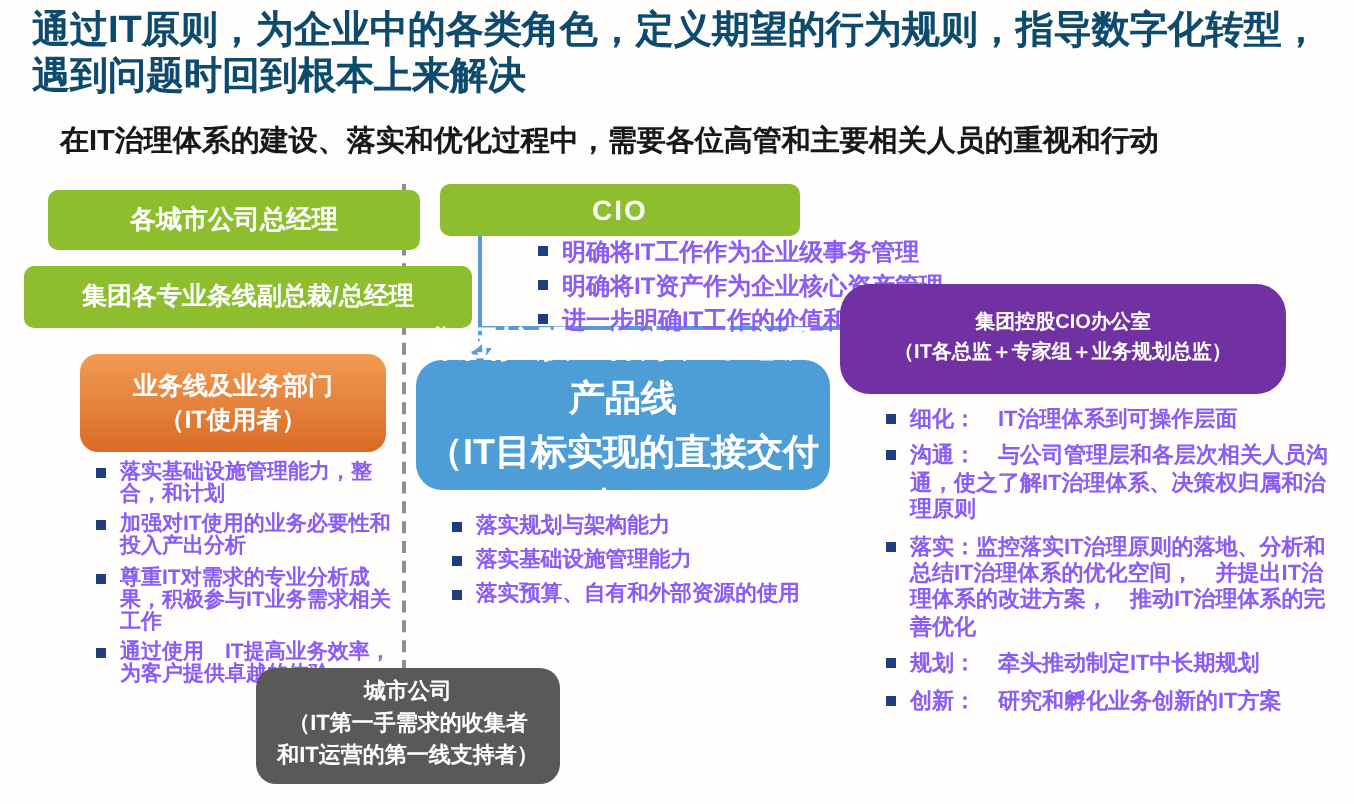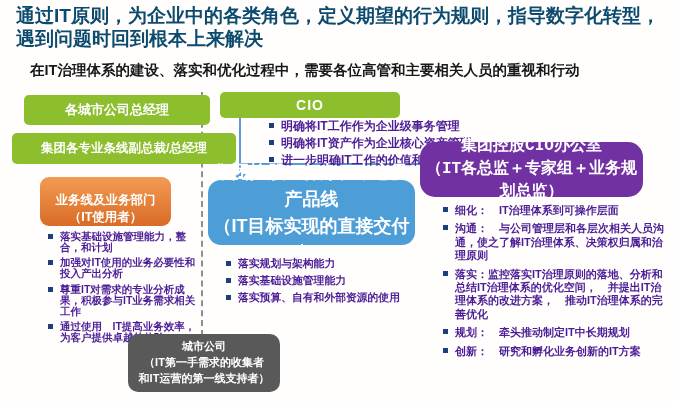--- a/index.html
+++ b/index.html
@@ -15,38 +15,38 @@
     font-size:14.5px;font-weight:bold;color:#181818;}
   
   .vdash{position:absolute;left:201px;top:92px;height:244px;width:0;
     border-left:2px dashed #8f8f8f;}
   
   .box{position:absolute;display:flex;flex-direction:column;justify-content:center;
     align-items:center;text-align:center;color:#fff;font-weight:bold;box-sizing:border-box;}
   .green{background:#8cbe2e;border-radius:5px;}
   .gbox1{left:12px;top:95px;width:186px;height:30px;font-size:13px;margin-left:12px;}
   .gbox2{left:12px;top:133px;width:224px;height:31px;font-size:12.5px;}
-  .obox{left:40px;top:177px;width:131px;height:49px;border-radius:9px;
-    background:linear-gradient(#f29b53,#d96b26);font-size:12.5px;line-height:1.35;justify-content:flex-end;}
+  .obox{left:40px;top:177px;width:153px;height:49px;border-radius:9px;
+    background:linear-gradient(#f29b53,#d96b26);font-size:12.5px;line-height:1.35;}
   .ciobox{left:220px;top:92px;width:180px;height:26px;font-size:14px;letter-spacing:1px;}
   .bluebox{left:208px;top:180px;width:207px;height:65px;border-radius:13px;
     background:#4d9dd6;font-size:18px;line-height:1.5;}
   .purplebox{left:420px;top:142px;width:223px;height:55px;border-radius:15px;
-    background:#7231a2;font-size:16px;line-height:1.45;font-family:Liberation Mono, monospace;}
+    background:#7231a2;font-size:10px;line-height:1.45;}
   .graybox{left:128px;top:334px;width:152px;height:58px;border-radius:10px;
     background:#595959;font-size:11px;line-height:1.45;z-index:5;}
   
   .vline{position:absolute;left:239px;top:118px;width:2px;height:57px;background:#5b9bd5;}
   .arrowdown{position:absolute;left:234px;top:174px;width:0;height:0;
     border-left:6px solid transparent;border-right:6px solid transparent;
     border-top:8px solid #5b9bd5;}
   .hline{position:absolute;left:239px;top:163px;width:183px;height:2px;background:#5b9bd5;}
   
   ul.blist{position:absolute;margin:0;padding:0;list-style:none;
-    color:#4c1d95;font-weight:bold;}
+    color:#8b5cf6;font-weight:bold;}
   ul.blist li{position:relative;padding-left:12px;}
   .sq{position:absolute;left:0;top:3px;width:5px;height:5px;background:#1e3e7e;}
   .leftlist{left:48px;top:231px;width:148px;font-size:10.5px;line-height:1.06;}
   .leftlist li{margin-bottom:4px;}
   .ciolist{left:269px;top:120px;width:215px;font-size:12px;line-height:1.08;white-space:nowrap;}
   .ciolist li{margin-bottom:4px;}
   .midlist{left:226px;top:258px;width:190px;font-size:10.8px;line-height:1.1;}
   .midlist li{margin-bottom:5px;}
   .rightlist{left:443px;top:204px;width:228px;font-size:11px;line-height:1.22;}
   .rightlist li{margin-bottom:5px;}

